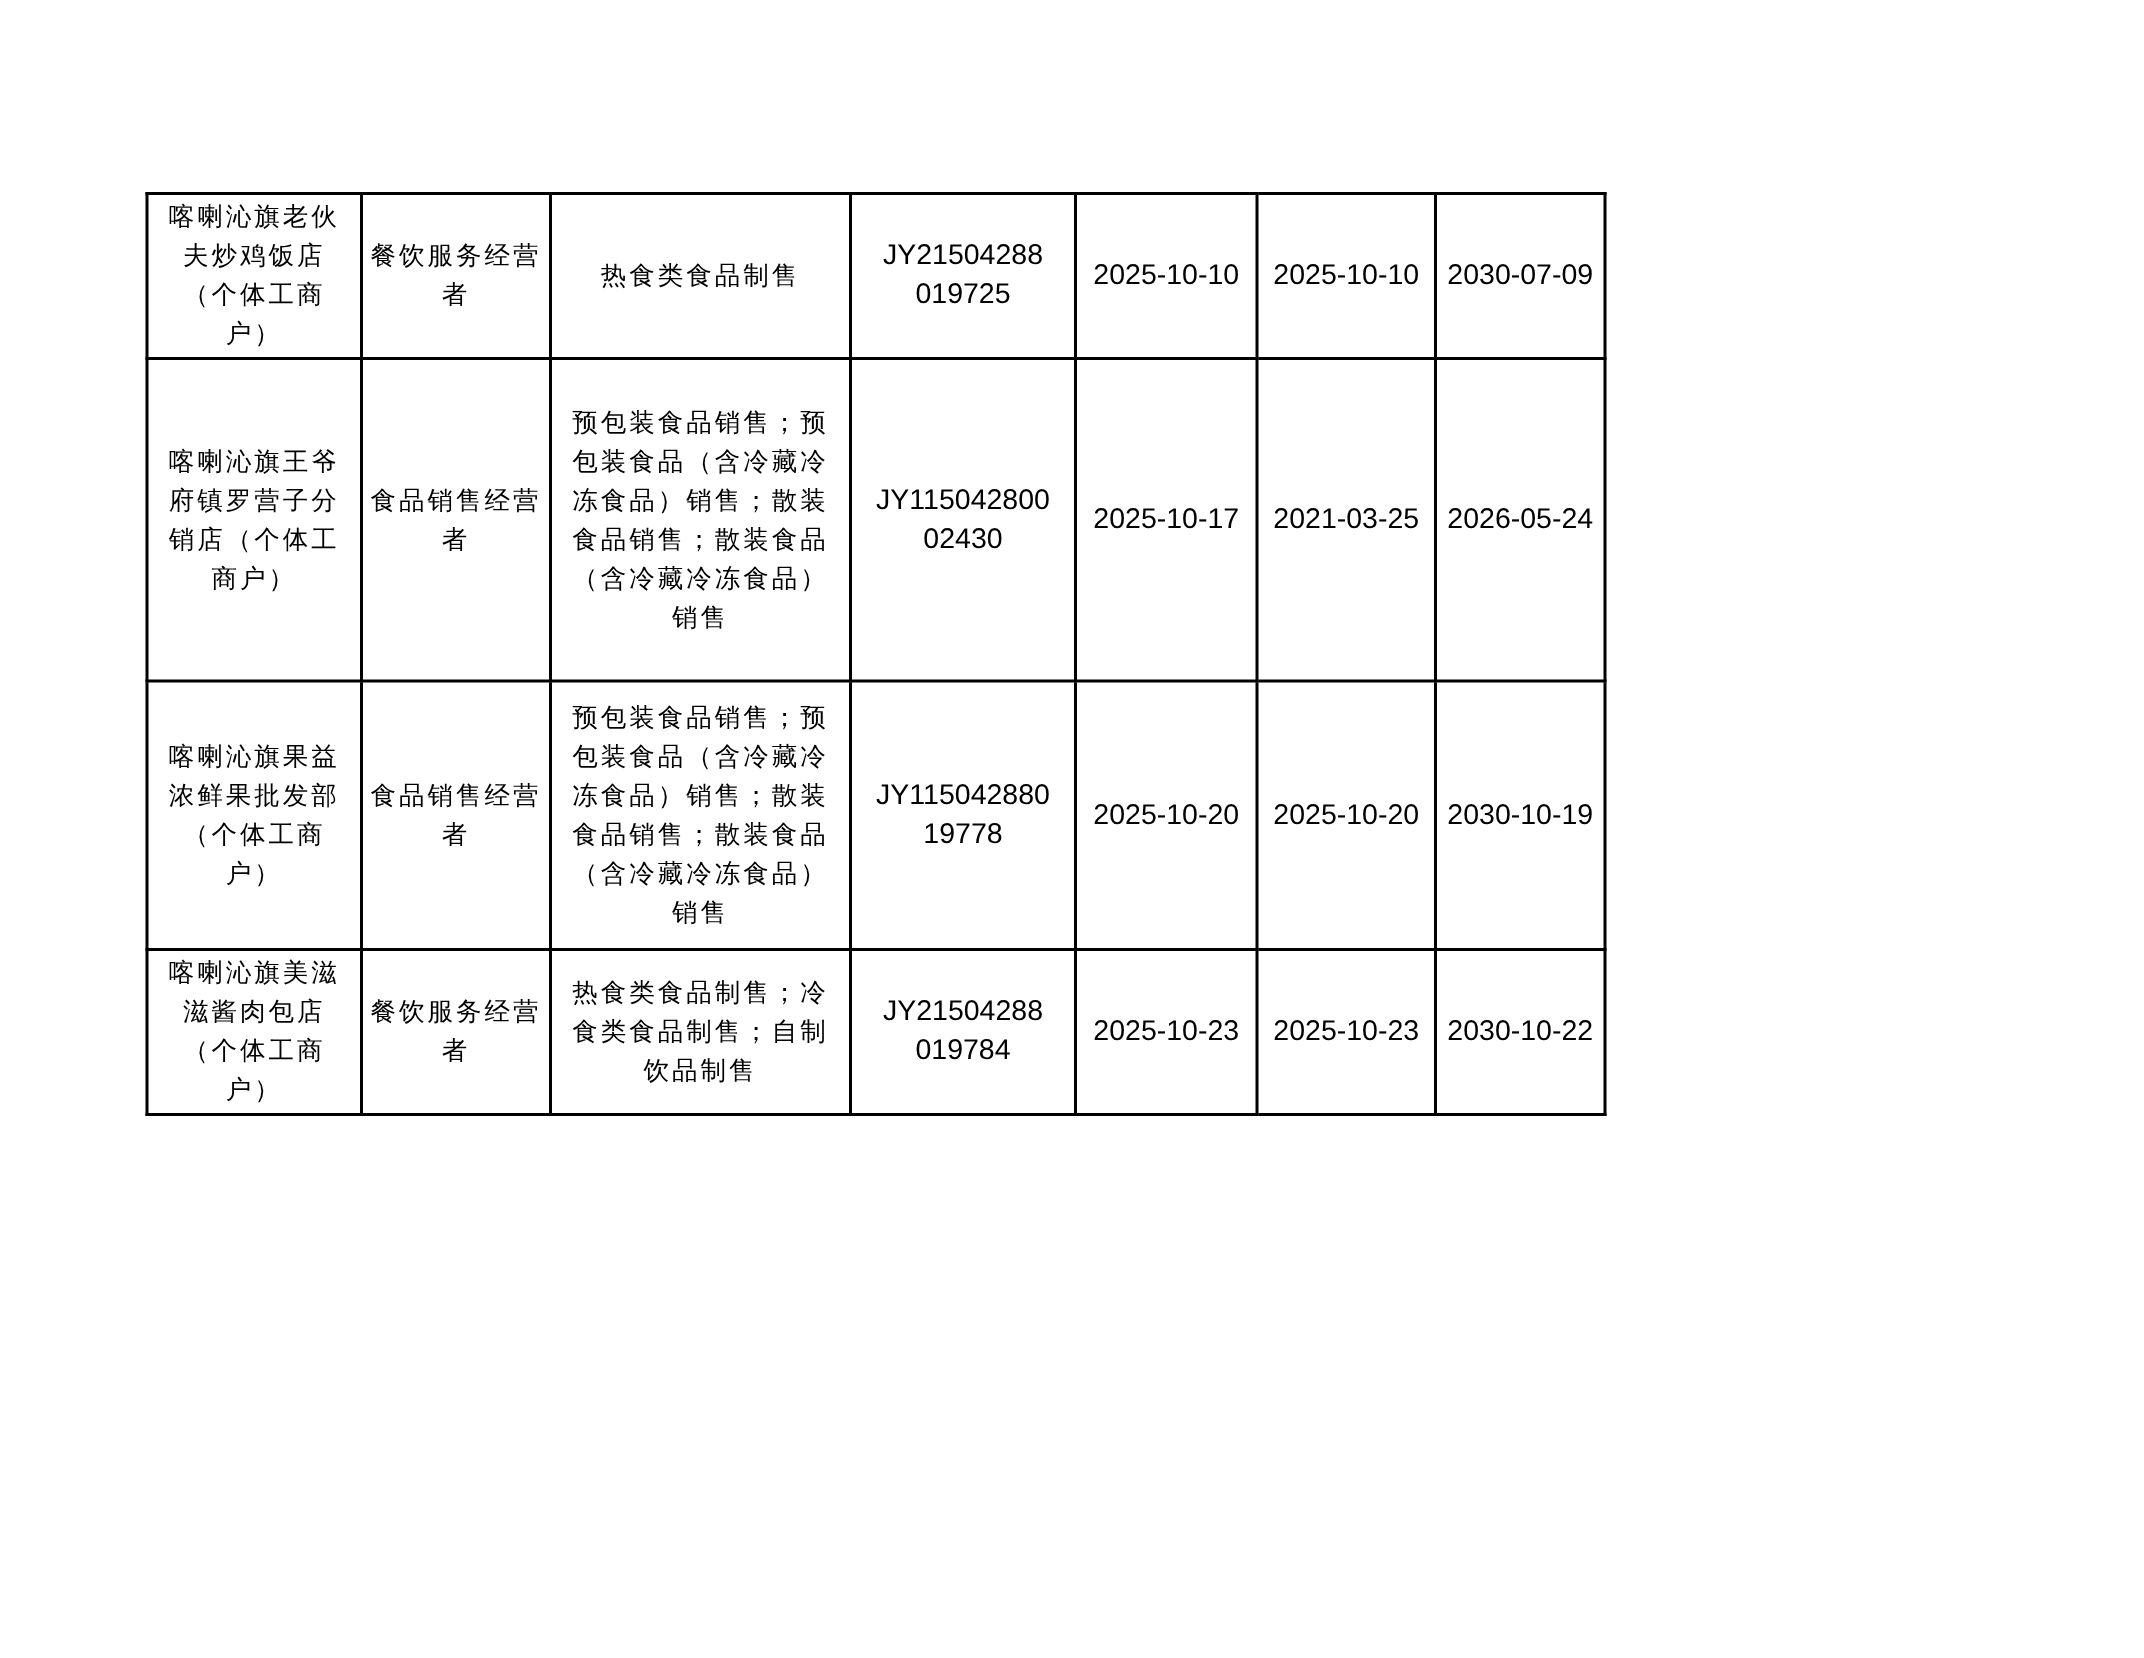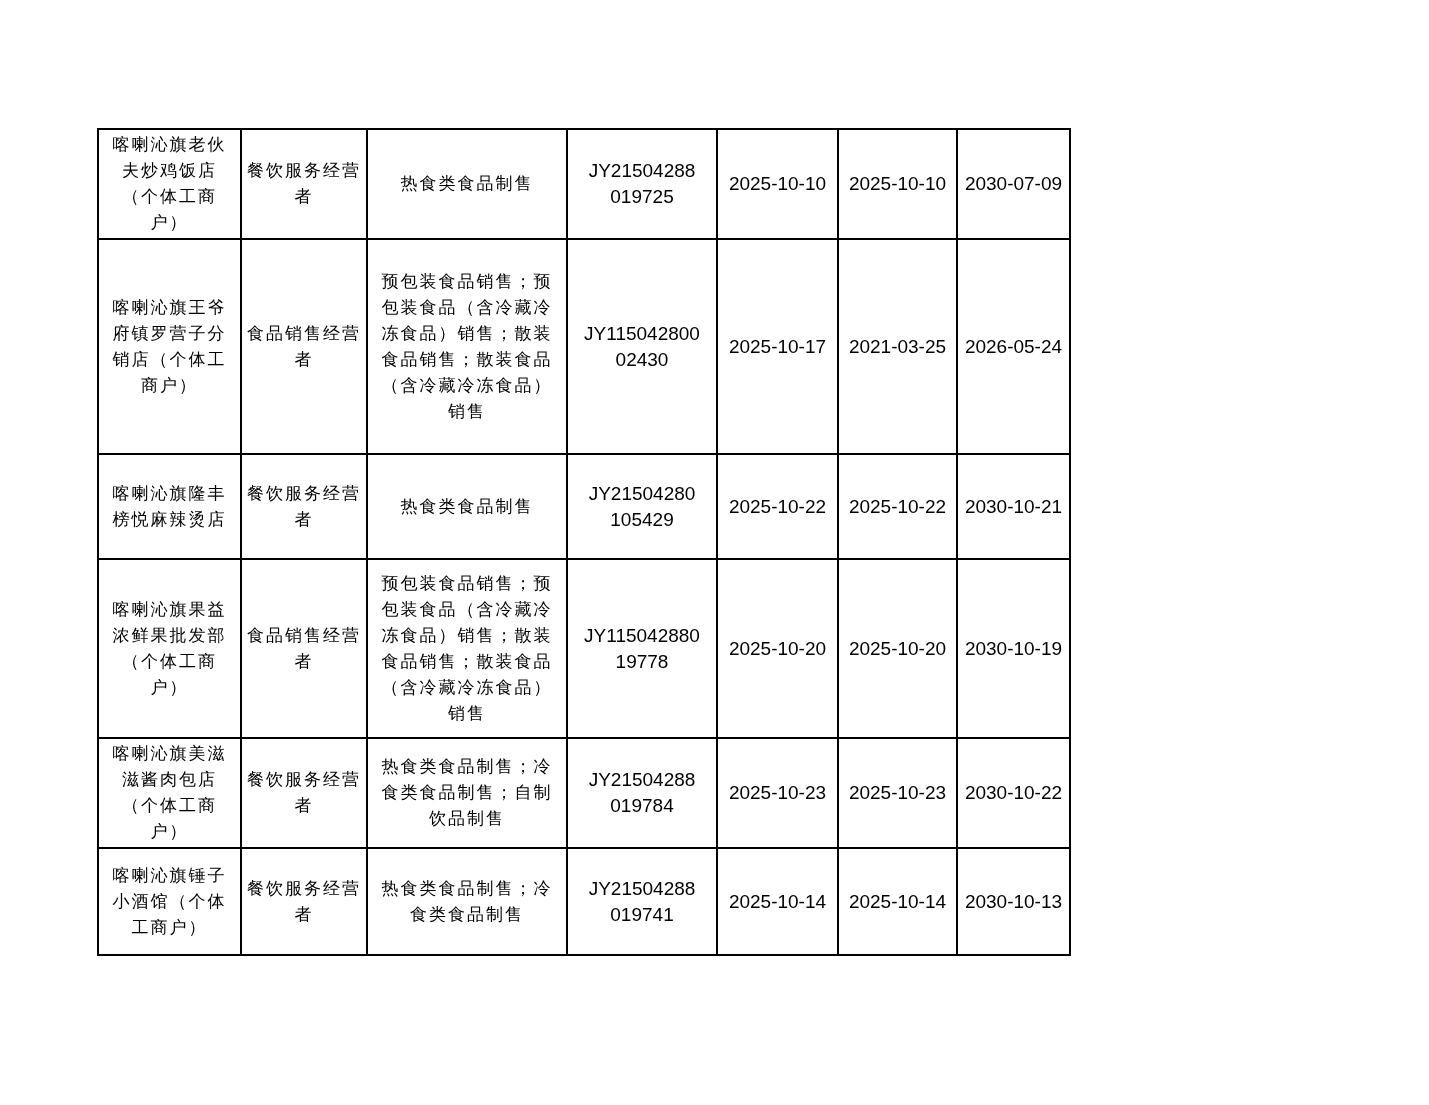--- a/index.html
+++ b/index.html
@@ -86,51 +86,33 @@
       </tr>
       <tr style="height:215px">
         <td class="cn">喀喇沁旗王爷府镇罗营子分销店（个体工商户）</td>
         <td class="cn">食品销售经营者</td>
         <td class="cn scope">预包装食品销售；预包装食品（含冷藏冷冻食品）销售；散装食品销售；散装食品（含冷藏冷冻食品）销售</td>
         <td class="num license">JY11504280002430</td>
         <td class="num date">2025-10-17</td>
         <td class="num date">2021-03-25</td>
         <td class="num date">2026-05-24</td>
       </tr>
-      <tr style="height:105px">
-        <td class="cn">喀喇沁旗隆丰榜悦麻辣烫店</td>
-        <td class="cn">餐饮服务经营者</td>
-        <td class="cn scope">热食类食品制售</td>
-        <td class="num license">JY21504280105429</td>
-        <td class="num date">2025-10-22</td>
-        <td class="num date">2025-10-22</td>
-        <td class="num date">2030-10-21</td>
-      </tr>
       <tr style="height:179px">
         <td class="cn">喀喇沁旗果益浓鲜果批发部（个体工商户）</td>
         <td class="cn">食品销售经营者</td>
         <td class="cn scope">预包装食品销售；预包装食品（含冷藏冷冻食品）销售；散装食品销售；散装食品（含冷藏冷冻食品）销售</td>
         <td class="num license">JY11504288019778</td>
         <td class="num date">2025-10-20</td>
         <td class="num date">2025-10-20</td>
         <td class="num date">2030-10-19</td>
       </tr>
       <tr style="height:105px">
         <td class="cn">喀喇沁旗美滋滋酱肉包店（个体工商户）</td>
         <td class="cn">餐饮服务经营者</td>
         <td class="cn scope">热食类食品制售；冷食类食品制售；自制饮品制售</td>
         <td class="num license">JY21504288019784</td>
         <td class="num date">2025-10-23</td>
         <td class="num date">2025-10-23</td>
         <td class="num date">2030-10-22</td>
       </tr>
-      <tr style="height:107px">
-        <td class="cn">喀喇沁旗锤子小酒馆（个体工商户）</td>
-        <td class="cn">餐饮服务经营者</td>
-        <td class="cn scope">热食类食品制售；冷食类食品制售</td>
-        <td class="num license">JY21504288019741</td>
-        <td class="num date">2025-10-14</td>
-        <td class="num date">2025-10-14</td>
-        <td class="num date">2030-10-13</td>
-      </tr>
     </tbody>
   </table>
 </div>
 
 </body></html>

